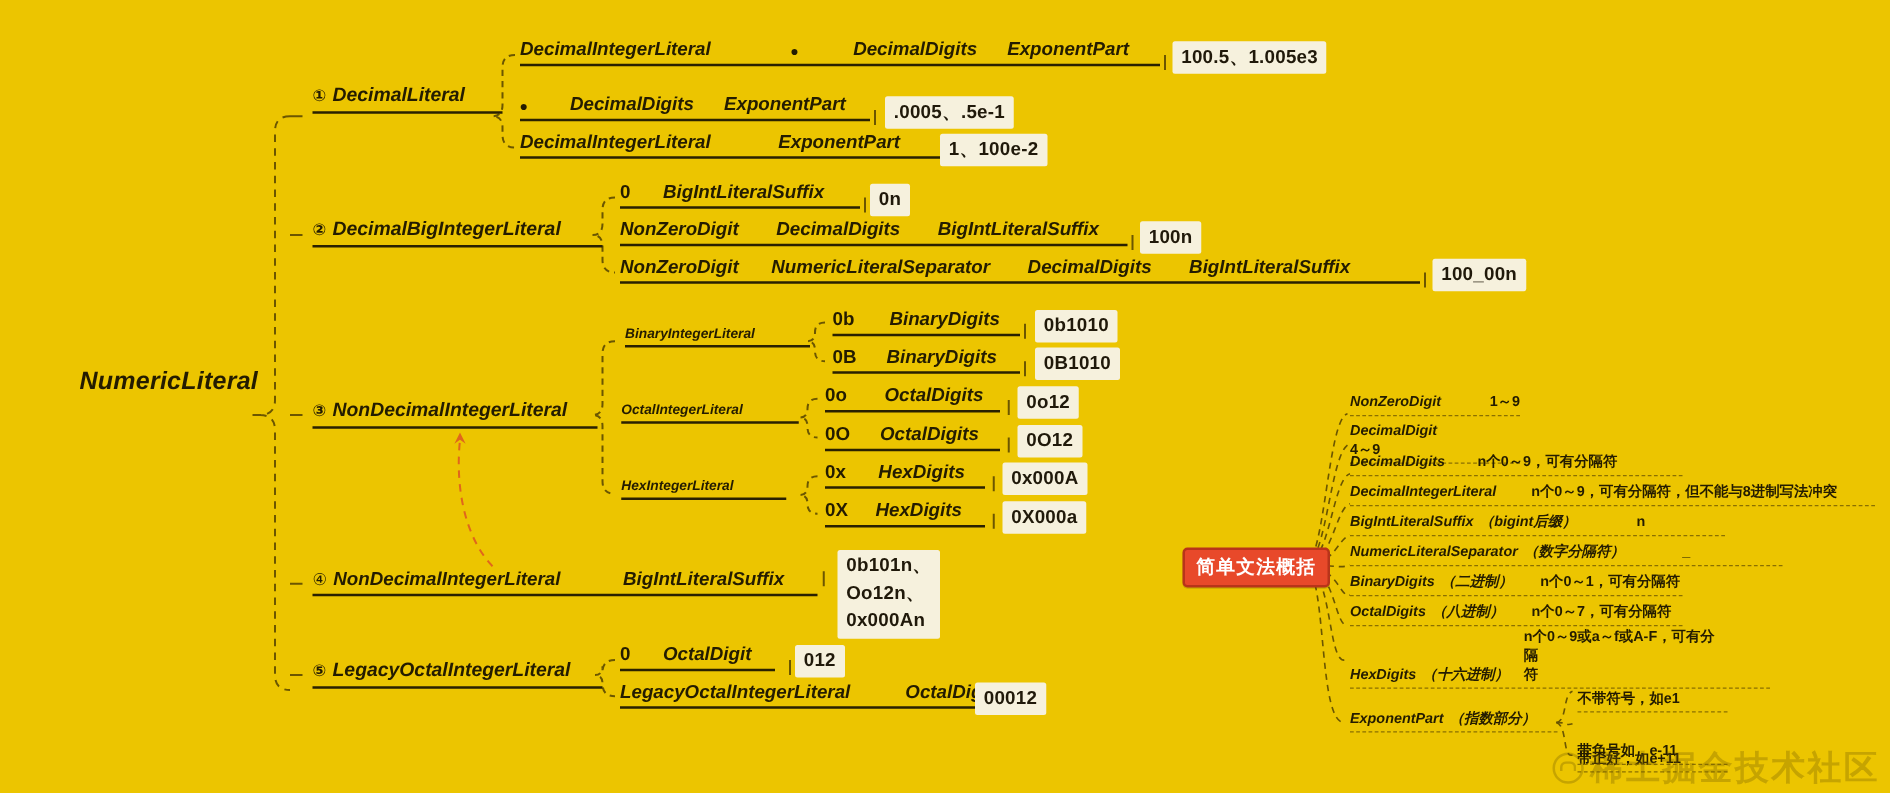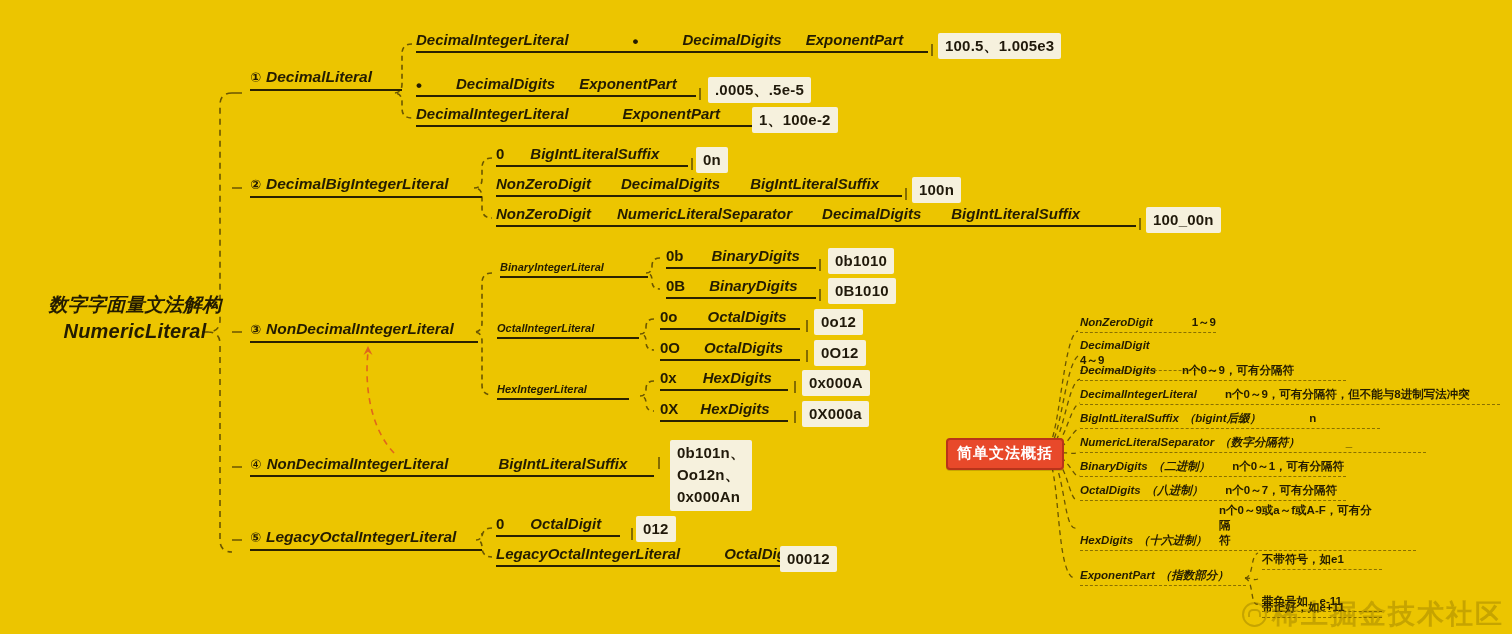--- a/index.html
+++ b/index.html
@@ -157,21 +157,20 @@
 
     <g fill="none" stroke="#6b5600" stroke-width="1.3" stroke-dasharray="5 4">
       <path d="M1245 578 C 1254 577, 1250 556, 1258 553"></path>
       <path d="M1245 578 C 1256 578, 1252 581, 1258 579"></path>
       <path d="M1245 578 C 1254 580, 1250 607, 1258 604"></path>
     </g>
     <circle cx="1044" cy="452" r="2.6" fill="#3a2e00"></circle>
   </svg>
 
   <div class="node root">
-    <div>数字字面量文法解构</div>
     <div class="l2">NumericLiteral</div>
   </div>
 
   <div class="term lvl1" style="left:250px;top:68px;width:152px;">
     <span class="num">①</span><span>DecimalLiteral</span>
   </div>
 
   <div class="prod" style="left:416px;top:31px;width:512px;">
     <span class="sym">DecimalIntegerLiteral</span>
     <span class="gap" style="width:64px"></span>
@@ -183,21 +182,21 @@
   </div>
   <div class="ex" style="left:938px;top:33px;">100.5、1.005e3</div>
 
   <div class="prod" style="left:416px;top:75px;width:280px;">
     <span class="dot">•</span>
     <span class="gap" style="width:34px"></span>
     <span class="sym">DecimalDigits</span>
     <span class="gap" style="width:24px"></span>
     <span class="sym">ExponentPart</span>
   </div>
-  <div class="ex" style="left:708px;top:77px;">.0005、.5e-5</div>
+  <div class="ex" style="left:708px;top:77px;">.0005、.5e-1</div>
 
   <div class="prod" style="left:416px;top:105px;width:340px;">
     <span class="sym">DecimalIntegerLiteral</span>
     <span class="gap" style="width:54px"></span>
     <span class="sym">ExponentPart</span>
   </div>
   <div class="ex" style="left:752px;top:107px;">1、100e-2</div>
 
   <div class="term lvl1" style="left:250px;top:175px;width:232px;">
     <span class="num">②</span><span>DecimalBigIntegerLiteral</span>

